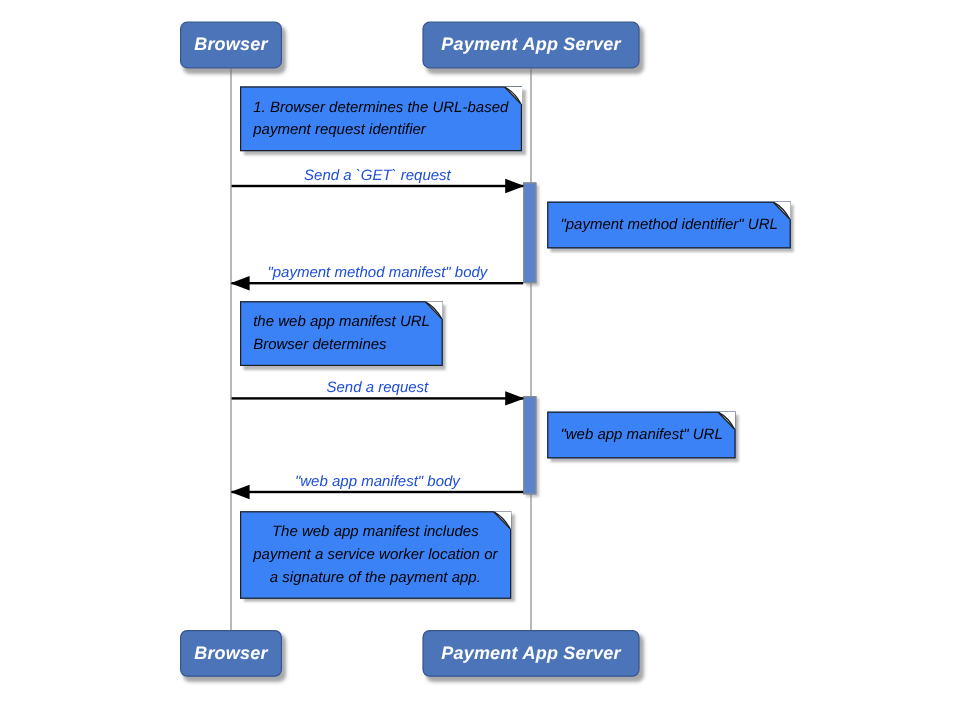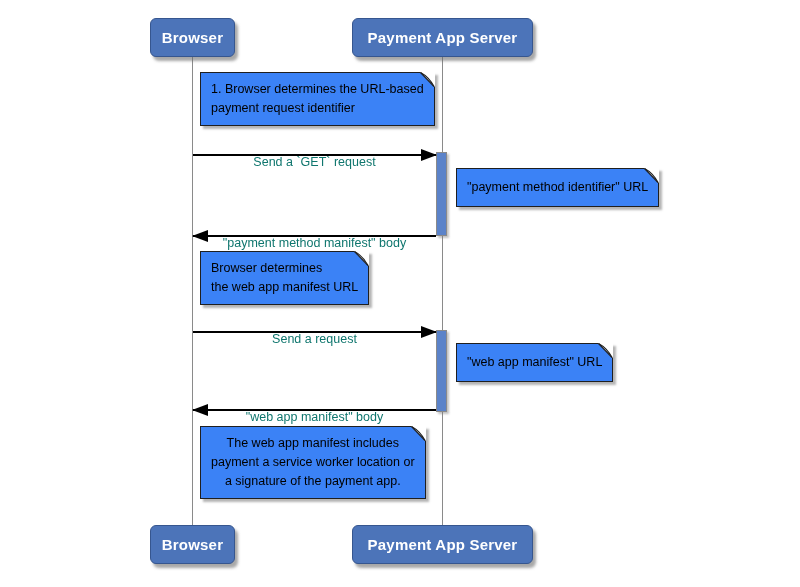--- a/index.html
+++ b/index.html
@@ -2,20 +2,21 @@
 <html><head>
 <meta charset="utf-8">
 <style>
   html,body{margin:0;padding:0;background:#ffffff;}
   .canvas{
     position:relative;
     width:800px;height:587px;
     background:#ffffff;
     font-family:"Liberation Sans", sans-serif;
     overflow:hidden;
+    font-style:italic;
   }
   
   .participant{
     position:absolute;
     height:39px;
     background:#4C74B9;
     border:1px solid #36568F;
     border-radius:6px;
     box-shadow:3px 4px 3px rgba(110,110,110,0.6);
     display:flex;align-items:center;justify-content:center;
@@ -54,25 +55,25 @@
   }
   .act-1{top:152px;height:84px;}
   .act-2{top:330px;height:82px;}
   
   .message{
     position:absolute;
     left:193px;width:243px;height:17px;
     z-index:6;
   }
   .msg-label{
-    position:absolute;left:0;right:0;top:16px;
+    position:absolute;left:0;right:0;top:0;
     text-align:center;
     font-size:12.5px;
     line-height:15px;
-    color:#0f766e;
+    color:#1d4ed8;
     white-space:nowrap;
   }
   .msg-line{
     position:absolute;left:0;right:0;bottom:0;height:2px;
     background:#000000;
   }
   .arrowhead{
     position:absolute;width:0;height:0;
     border-top:6px solid transparent;
     border-bottom:6px solid transparent;
@@ -181,22 +182,22 @@
     </svg>
     <div class="note-line">"payment method identifier" URL</div>
   </div>
 
   <div class="note note-3">
     <svg class="note-fold" width="15" height="15" viewBox="0 0 15 15" aria-hidden="true">
       <polygon points="0,0 15,0 15,15" fill="#ffffff"></polygon>
       <path d="M0.5,0.5 Q9,5 14,14.5" fill="#ffffff" stroke="#1F1F1F" stroke-width="1.1"></path>
       <path d="M0.5,0.5 L14,14.5" fill="none" stroke="#1F1F1F" stroke-width="1.1"></path>
     </svg>
+    <div class="note-line">the web app manifest URL</div>
     <div class="note-line">Browser determines</div>
-    <div class="note-line">the web app manifest URL</div>
   </div>
 
   <div class="note single note-4">
     <svg class="note-fold" width="15" height="15" viewBox="0 0 15 15" aria-hidden="true">
       <polygon points="0,0 15,0 15,15" fill="#ffffff"></polygon>
       <path d="M0.5,0.5 Q9,5 14,14.5" fill="#ffffff" stroke="#1F1F1F" stroke-width="1.1"></path>
       <path d="M0.5,0.5 L14,14.5" fill="none" stroke="#1F1F1F" stroke-width="1.1"></path>
     </svg>
     <div class="note-line">"web app manifest" URL</div>
   </div>

